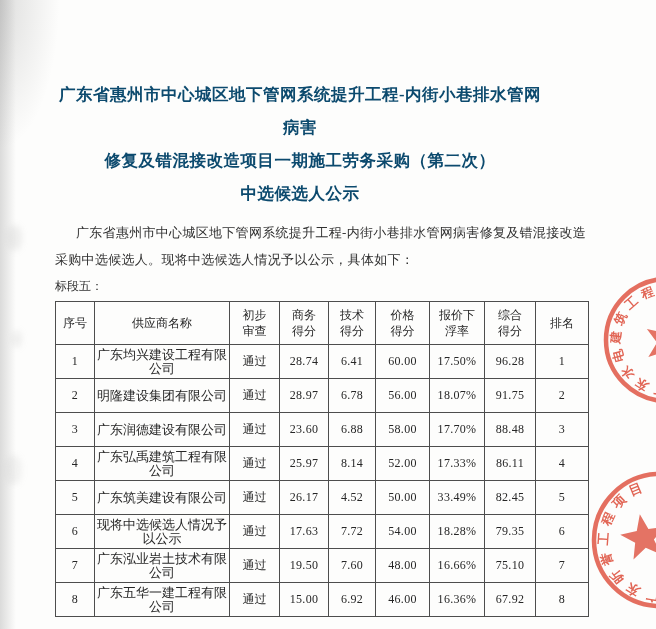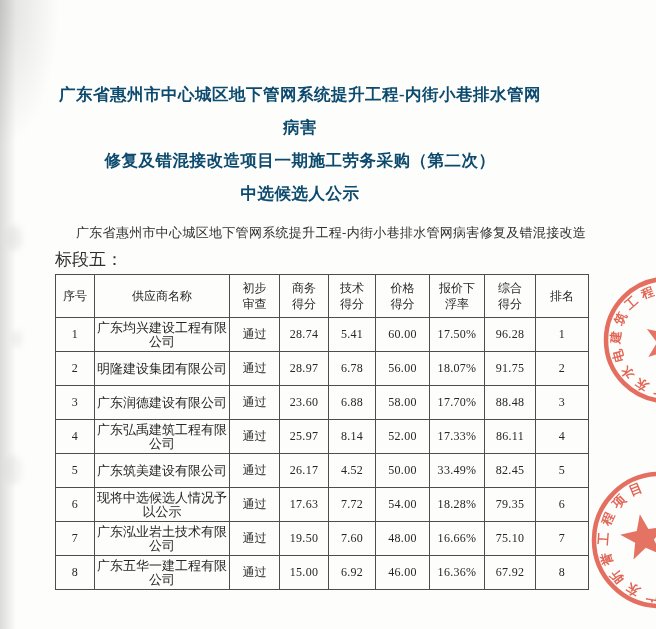--- a/index.html
+++ b/index.html
@@ -50,21 +50,21 @@
     width:492px;
     font-size:13px;
     line-height:27px;
     letter-spacing:.3px;
     color:#303030;
   }
   .para .line{white-space:nowrap;}
   .para .indent{padding-left:21px;}
   .section-label{
     width:492px;
-    font-size:17px;
+    font-size:12px;
     line-height:27px;
     color:#303030;
   }
   table.bid{
     border-collapse:collapse;
     table-layout:fixed;
     width:533px;
     margin-top:1px;
     font-size:12px;
     color:#262626;
@@ -113,20 +113,21 @@
   <div class="content">
 
     <div class="doc-title">
       <div>广东省惠州市中心城区地下管网系统提升工程-内街小巷排水管网病害</div>
       <div>修复及错混接改造项目一期施工劳务采购（第二次）</div>
       <div>中选候选人公示</div>
     </div>
 
     <div class="para">
       <div class="line indent">广东省惠州市中心城区地下管网系统提升工程-内街小巷排水管网病害修复及错混接改造</div>
+      <div class="line">采购中选候选人。现将中选候选人情况予以公示，具体如下：</div>
     </div>
 
     <div class="section-label">标段五：</div>
 
     <table class="bid">
       <colgroup>
         <col style="width:39px">
           <col style="width:135px">
           <col style="width:50px">
         <col style="width:49px">
@@ -154,21 +155,21 @@
 得分</th>
             <th>排名</th>
           </tr>
         </thead>
       <tbody id="table-body">
           <tr>
             <td class="cell-no num">1</td>
             <td class="cell-supplier">广东均兴建设工程有限公司</td>
             <td class="cell-review">通过</td>
             <td class="cell-business num">28.74</td>
-            <td class="cell-technical num">5.41</td>
+            <td class="cell-technical num">6.41</td>
             <td class="cell-price num">60.00</td>
             <td class="cell-discount num">17.50%</td>
             <td class="cell-total num">96.28</td>
             <td class="cell-rank num">1</td>
           </tr>
           <tr>
             <td class="cell-no num">2</td>
             <td class="cell-supplier">明隆建设集团有限公司</td>
             <td class="cell-review">通过</td>
             <td class="cell-business num">28.97</td>

